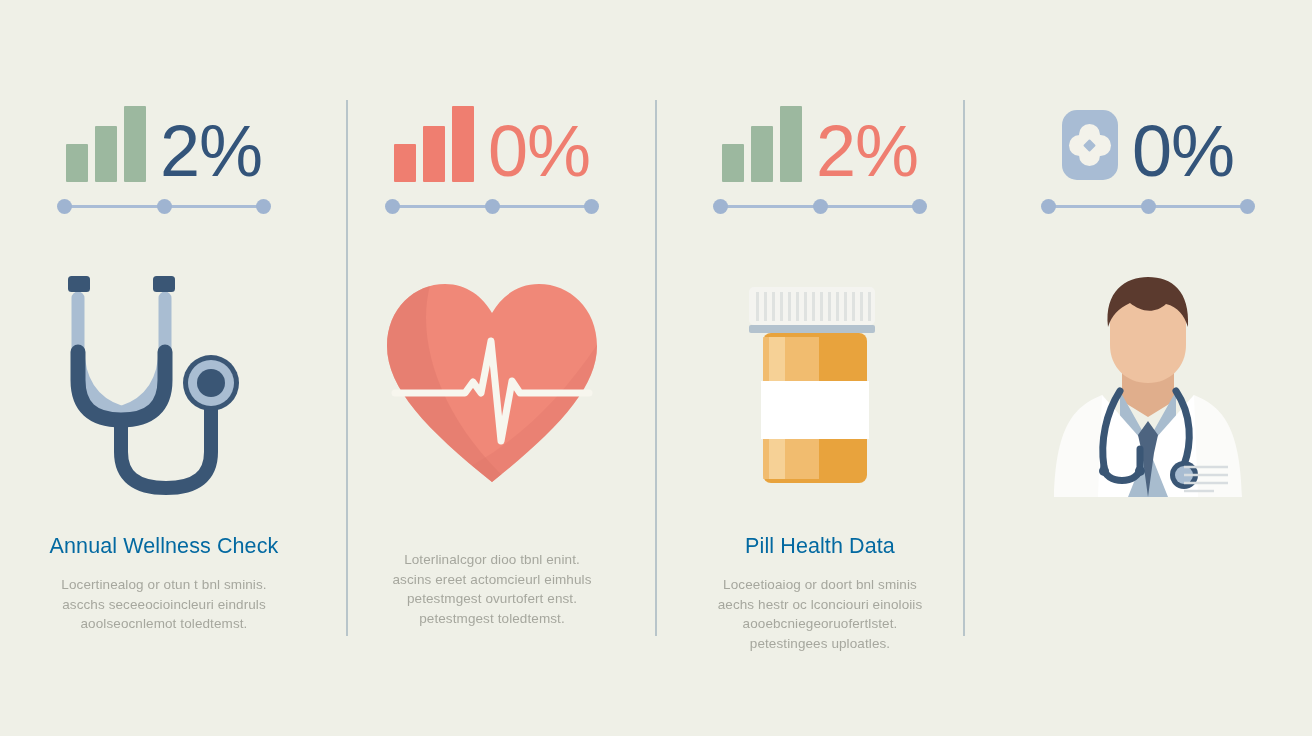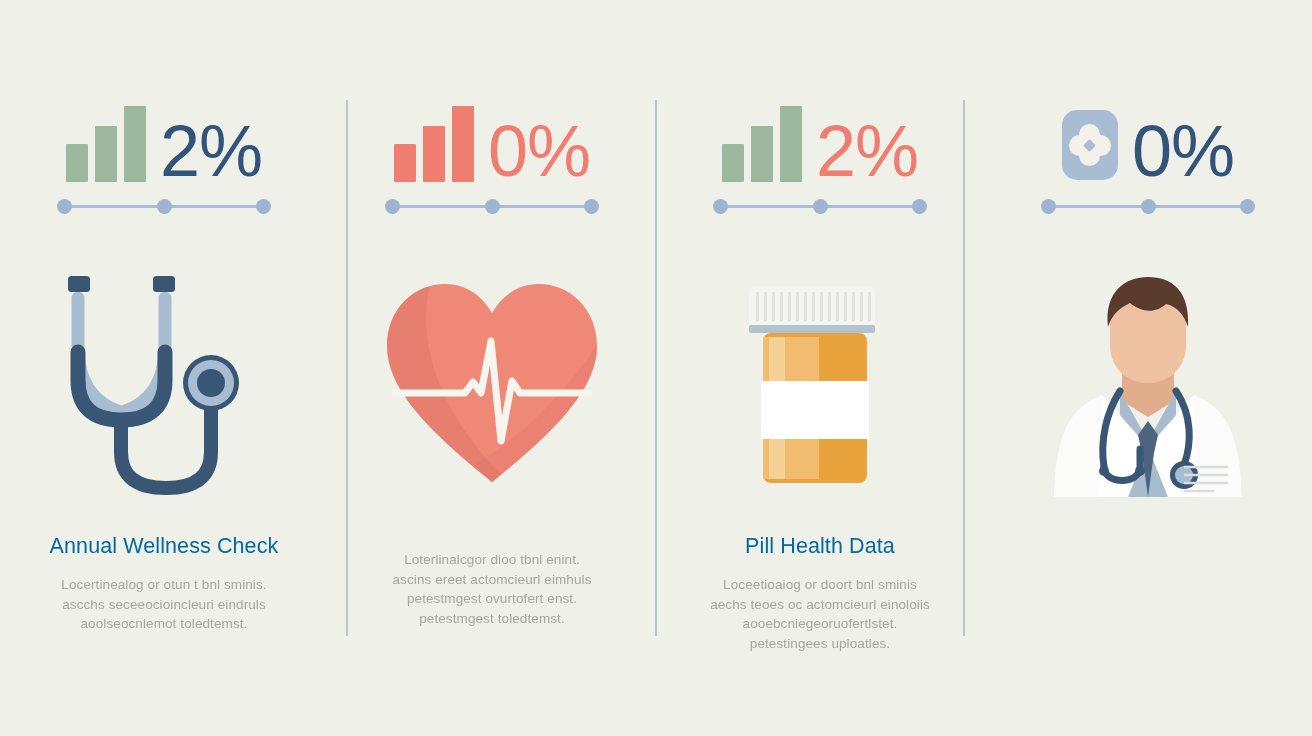--- a/index.html
+++ b/index.html
@@ -325,21 +325,21 @@
           <rect x="44" y="60" width="16" height="142" fill="#f8daa6" opacity=".7"></rect>
 
           <rect x="36" y="104" width="108" height="58" fill="#ffffff"></rect>
         </svg>
       </div>
 
       <div class="text-block">
         <div class="heading">Pill Health Data</div>
         <div class="body-lines">
           <div class="body-line">Loceetioaiog or doort bnl sminis</div>
-          <div class="body-line">aechs teoes oc actomcieurl einoloiis</div>
+          <div class="body-line">aechs hestr oc lconciouri einoloiis</div>
           <div class="body-line">aooebcniegeoruofertlstet.</div>
           <div class="body-line">petestingees uploatles.</div>
         </div>
       </div>
     </div>
 
     <div class="column">
 
       <div class="stat-row">
         <div class="cross-badge">

